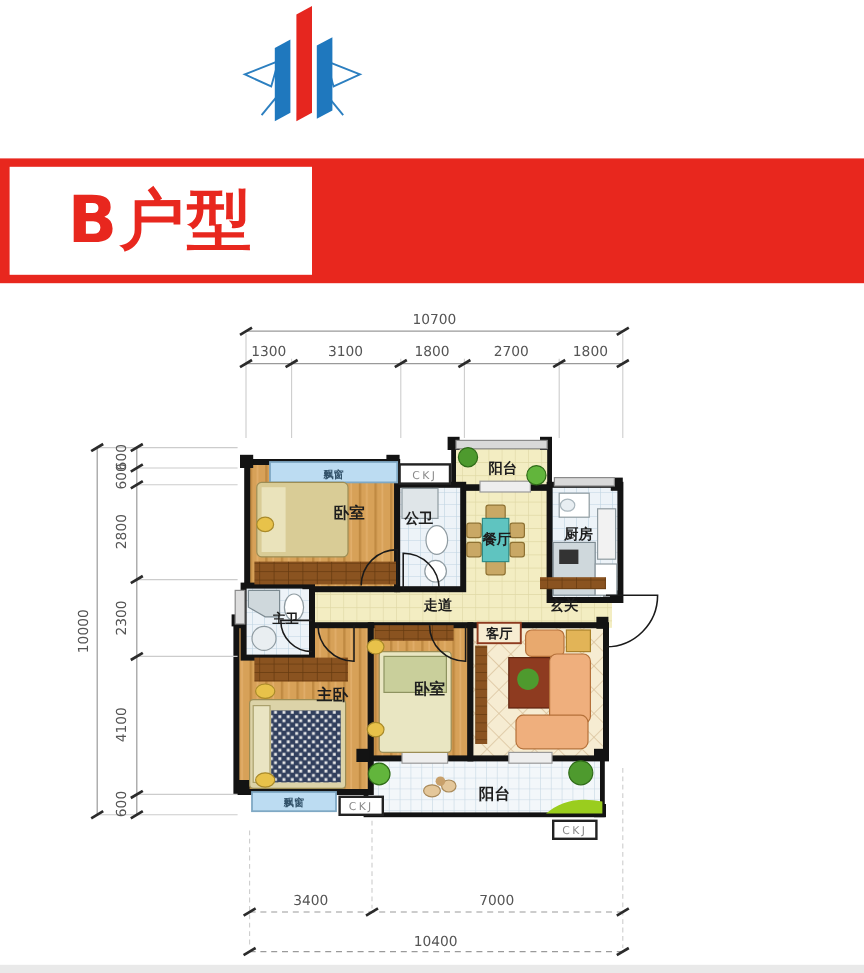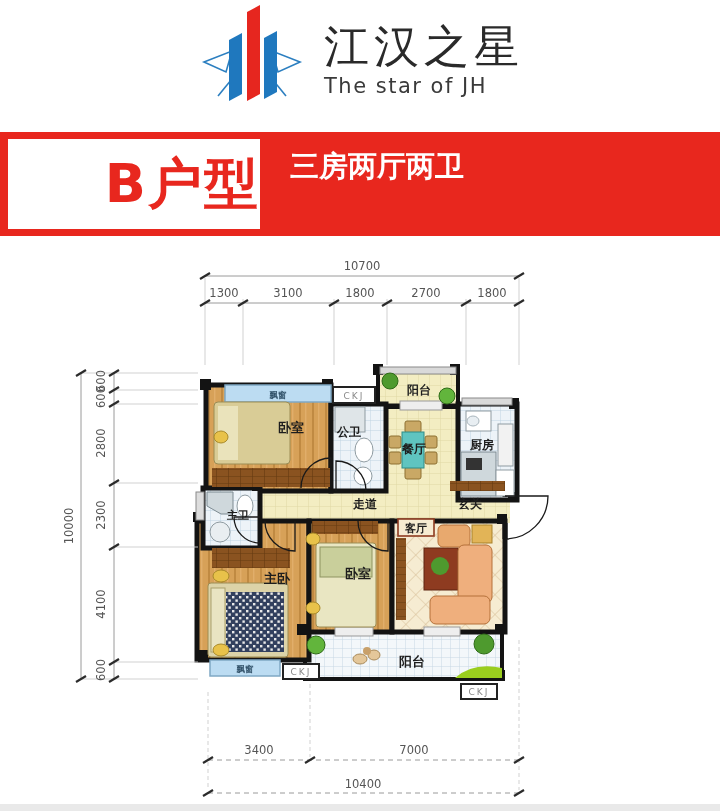--- a/index.html
+++ b/index.html
@@ -8,21 +8,21 @@
 
   
   .logo-mark{position:absolute;left:196px;top:4px;width:112px;height:112px;}
   .logo-text{position:absolute;left:324px;top:22px;width:260px;}
   .logo-cn{font-size:45px;color:#2a2a2a;letter-spacing:5px;line-height:1.1;white-space:nowrap;}
   .logo-en{font-size:21px;color:#3a3a3a;letter-spacing:1.5px;margin-top:2px;}
 
   
   .banner{position:absolute;left:0;top:132px;width:720px;height:104px;background:#E8271E;}
   .unit-box{position:absolute;left:8px;top:7px;width:252px;height:90px;background:#ffffff;
-            display:flex;align-items:center;justify-content:flex-end;}
+            display:flex;align-items:center;justify-content:center;}
   .unit-label{color:#E8271E;font-size:54px;font-weight:600;letter-spacing:2px;}
   .banner-lines{position:absolute;left:290px;top:12px;color:#ffffff;}
   .banner-area{font-size:29px;font-weight:600;line-height:44px;}
   .banner-layout{font-size:29px;font-weight:600;line-height:44px;}
 
   
   .plan-svg{position:absolute;left:0;top:240px;}
   text{font-family:"DejaVu Sans",sans-serif;}
   .room-label{font-size:12px;font-weight:600;fill:#1d1d1d;}
   .room-label-sm{font-size:8.5px;font-weight:600;fill:#33536b;}
@@ -39,31 +39,26 @@
     <g stroke="#2C7FC0" stroke-width="1.6" fill="none">
       <path d="M8,58 L36,47 L30,68 Z"></path>
       <path d="M104,58 L76,47 L82,68 Z"></path>
       <path d="M40,70 L22,92"></path>
       <path d="M72,70 L90,92"></path>
     </g>
     <polygon points="33,36 46,29 46,90 33,97" fill="#1F78BE"></polygon>
     <polygon points="51,8 64,1 64,90 51,97" fill="#E6261F"></polygon>
     <polygon points="68,34 81,27 81,88 68,95" fill="#1F78BE"></polygon>
   </svg>
-  <div class="logo-text">
-    <div class="logo-cn">江汉之星</div>
-    <div class="logo-en">The star of JH</div>
-  </div>
 
   <div class="banner">
     <div class="unit-box">
       <span class="unit-label">B户型</span>
     </div>
     <div class="banner-lines">
-      <div class="banner-layout">三房两厅两卫</div>
     </div>
   </div>
 
   <svg class="plan-svg" width="720" height="571" viewBox="0 240 720 571">
     <defs>
       <pattern id="pWood" width="13" height="13" patternUnits="userSpaceOnUse">
         <rect width="13" height="13" fill="#D7A158"></rect>
         <rect width="2" height="13" fill="#C08A42"></rect>
         <rect x="6" width="1.4" height="13" fill="#E3B26E" opacity="0.8"></rect>
       </pattern>

